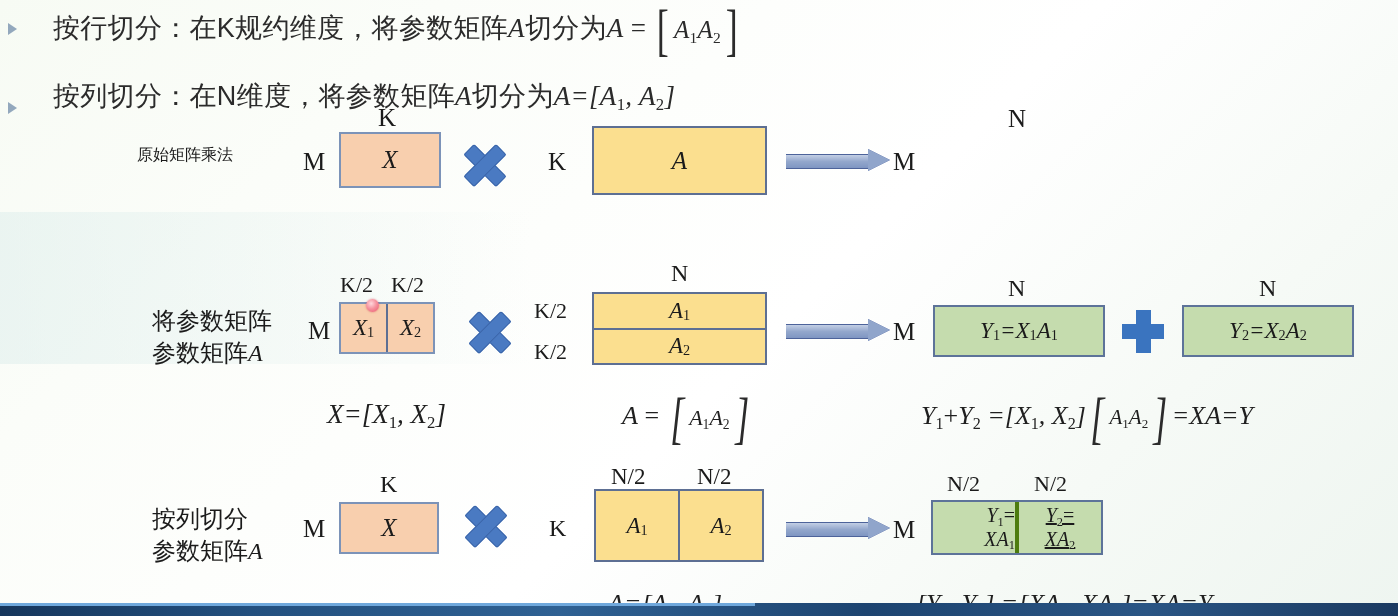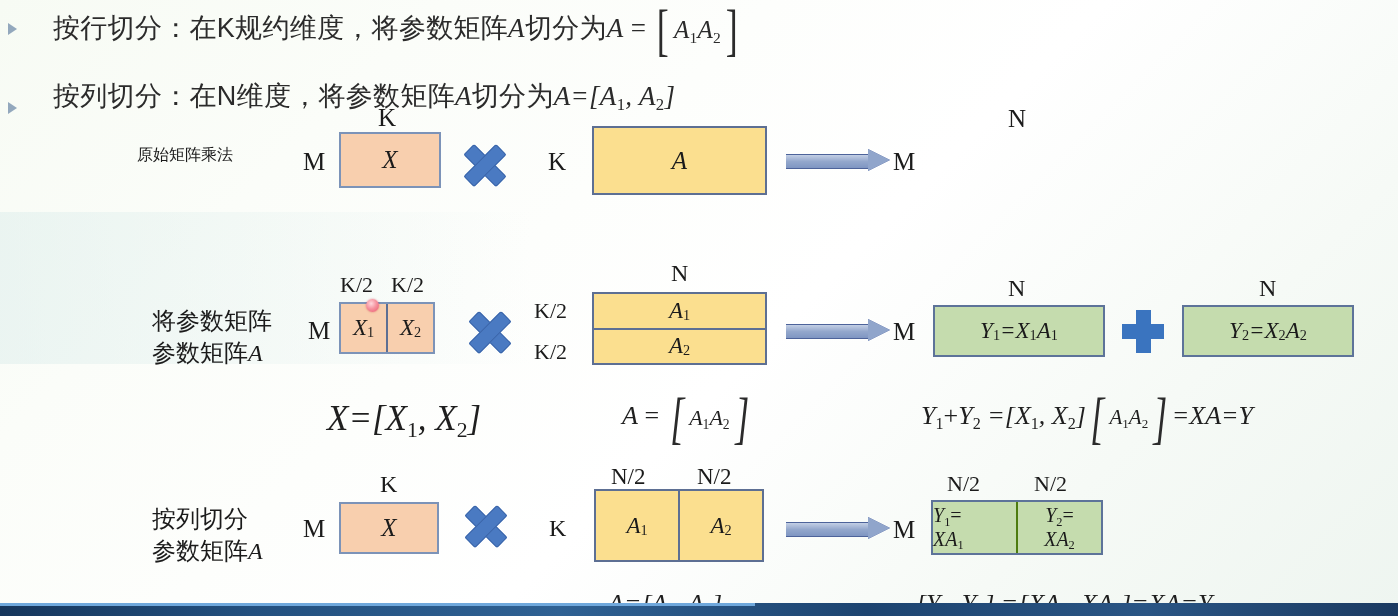--- a/index.html
+++ b/index.html
@@ -198,21 +198,21 @@
   <div class="lbl" style="left:1259px;top:275px;font-size:24px;">N</div>
   <div class="box green" style="left:1182px;top:305px;width:172px;height:52px;font-size:23px;">
     <span>Y</span>
       <sub>2</sub>
       <span>=X</span>
       <sub>2</sub>
       <span>A</span>
       <sub>2</sub>
   </div>
 
-  <div class="eq" style="left:327px;top:399px;font-size:35px;">
+  <div class="eq" style="left:327px;top:399px;font-size:27px;">
     <span>X=[X</span><sub>1</sub><span>, X</span><sub>2</sub><span>]</span>
   </div>
 
   <div class="eq" style="left:622px;top:400px;font-size:26px;">
     <span>A</span><span style="font-style:normal"> = </span><span class="brk">
         <span class="bar">[</span>
         <span class="col" style="font-size:22px;">
           <span><span>A</span><sub>1</sub></span>
           <span><span>A</span><sub>2</sub></span>
         </span>
@@ -263,25 +263,25 @@
   <div class="arrow" style="left:786px;top:517px;width:104px;">
     <div class="shaft" style="width:82px;"></div>
       <div class="head" style="left:82px;"></div>
   </div>
 
   <div class="lbl" style="left:893px;top:516px;font-size:25px;">M</div>
   <div class="lbl" style="left:947px;top:471px;font-size:22px;">N/2</div>
   <div class="lbl" style="left:1034px;top:471px;font-size:22px;">N/2</div>
 
   <div class="box green" style="left:931px;top:500px;width:172px;height:55px;padding:0;">
-    <div style="flex:1;height:100%;display:flex;flex-direction:column;align-items:flex-start;justify-content:center;font-size:20px;font-style:italic;line-height:1.18;">
+    <div style="flex:1;height:100%;display:flex;flex-direction:column;align-items:flex-end;justify-content:center;font-size:20px;font-style:italic;line-height:1.18;">
       <span><span>Y</span><sub>1</sub><span style="font-style:normal">=</span></span>
       <span><span>XA</span><sub>1</sub></span>
     </div>
-    <div style="flex:1;height:100%;display:flex;flex-direction:column;align-items:center;justify-content:center;font-size:20px;font-style:italic;line-height:1.18;border-left:2px solid #4d7c0f;">
+    <div style="flex:1;height:100%;display:flex;flex-direction:column;align-items:center;justify-content:center;font-size:20px;font-style:italic;line-height:1.18;border-left:4px solid #4d7c0f;text-decoration:underline;">
       <span><span>Y</span><sub>2</sub><span style="font-style:normal">=</span></span>
       <span><span>XA</span><sub>2</sub></span>
     </div>
   </div>
 
   <div class="eq" style="left:608px;top:589px;font-size:26px;">
     <span>A=[A</span><sub>1</sub><span>, A</span><sub>2</sub><span>]</span>
   </div>
 
   <div class="eq" style="left:916px;top:589px;font-size:26px;">

